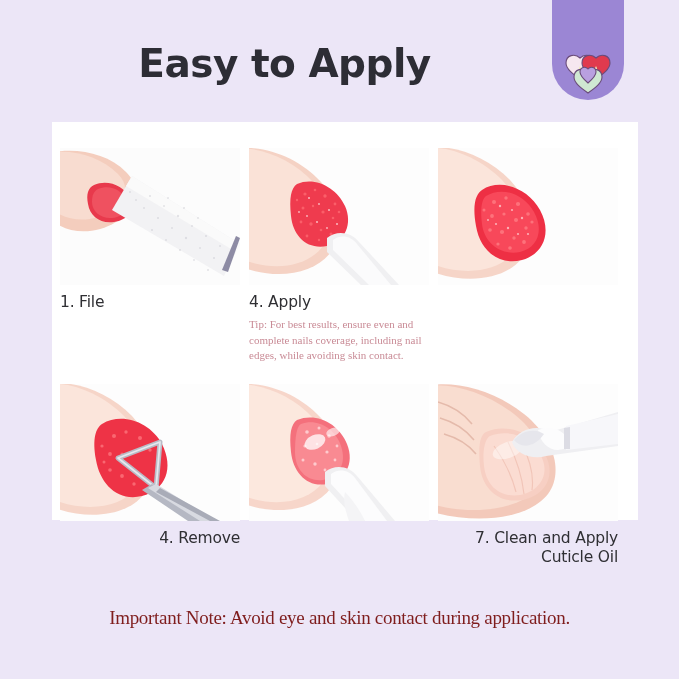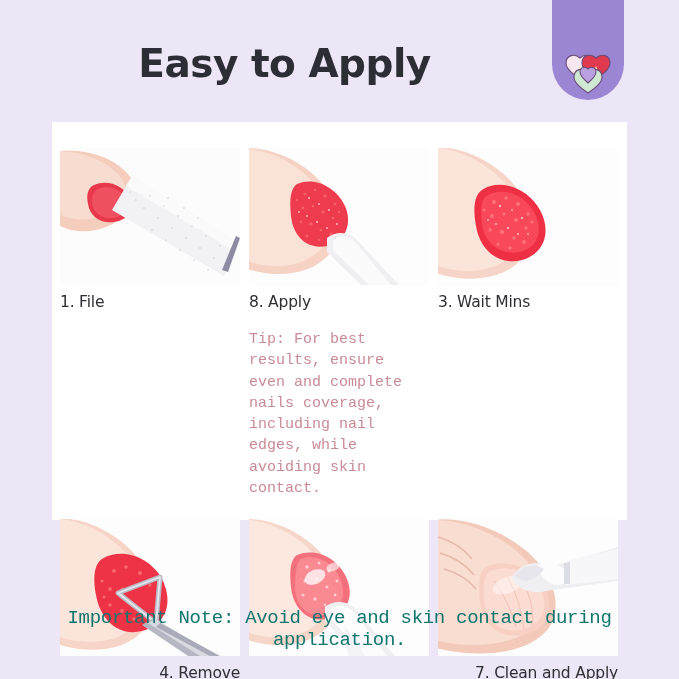--- a/index.html
+++ b/index.html
@@ -49,20 +49,21 @@
   }
 
   
   .card {
     position: absolute;
     left: 52px;
     top: 122px;
     width: 575px;
     height: 398px;
     background: #ffffff;
+    padding-left: 11px;
   }
 
   .grid {
     position: absolute;
     left: 8px;
     top: 26px;
     width: 559px;
     display: flex;
     flex-wrap: wrap;
     gap: 0px;
@@ -88,37 +89,37 @@
     font-size: 15.5px;
     color: #2f2f33;
     margin-top: 8px;
     line-height: 1.22;
     font-family: "DejaVu Sans", sans-serif;
     letter-spacing: -0.2px;
   }
   .cap .indent { display: block; padding-left: 16px; }
 
   .tip {
-    font-size: 15px;
+    font-size: 11px;
     color: #c98b96;
     line-height: 1.42;
-    margin-top: 17px;
-    font-family: Liberation Mono, monospace;
+    margin-top: 5px;
+    font-family: Liberation Serif, serif;
   }
 
   
   .footer-note {
     position: absolute;
     left: 0;
     top: 607px;
     width: 679px;
     text-align: center;
     font-size: 19px;
-    color: #0f766e;
-    font-family: Liberation Mono, monospace;
+    color: #7f1d1d;
+    font-family: Liberation Serif, serif;
     letter-spacing: -0.3px;
   }
 </style>
 </head>
 <body>
 
 <div class="tab-badge">
   <svg class="flower" viewBox="0 0 48 46">
 
     <path d="M16 6 C11 1 2 3 2 11 C2 17 9 22 16 27 C23 22 30 17 30 11 C30 3 21 1 16 6 Z" fill="#f6e7f0" stroke="#6a4c7a" stroke-width="1.1"></path>
@@ -217,21 +218,21 @@
             <circle cx="68" cy="74" r="1"></circle>
               <circle cx="78" cy="80" r="0.9"></circle>
             <circle cx="50" cy="64" r="0.9"></circle>
               <circle cx="88" cy="76" r="1"></circle>
           </g>
 
           <path d="M78 90 C88 82 102 84 110 94 L150 137 L112 137 L78 104 Z" fill="#f0f0f2"></path>
           <path d="M84 92 C92 86 102 88 108 96 L142 137 L120 137 L84 102 Z" fill="#fbfbfc"></path>
         </svg>
       </div>
-      <div class="cap">8. Apply</div>
+      <div class="cap">4. Apply</div>
       <div class="tip">Tip: For best results, ensure even and complete nails coverage, including nail edges, while avoiding skin contact.</div>
     </div>
 
     <div class="cell">
       <div class="photo">
         <svg width="180" height="137" viewBox="0 0 180 137">
           <rect width="180" height="137" fill="#fdfdfd"></rect>
 
           <path d="M-10 0 C16 -4 48 8 72 32 C96 58 100 88 84 110 C66 134 22 136 -10 122 Z" fill="#f6d5c8"></path>
           <path d="M-10 0 C12 -2 42 10 64 32 C86 56 90 84 76 104 C60 126 20 128 -10 114 Z" fill="#fbe5db"></path>
@@ -261,21 +262,20 @@
               <circle cx="74" cy="62" r="1.1"></circle>
             <circle cx="84" cy="70" r="1.2"></circle>
               <circle cx="58" cy="76" r="1.1"></circle>
             <circle cx="70" cy="80" r="1.2"></circle>
               <circle cx="80" cy="86" r="1.1"></circle>
             <circle cx="50" cy="72" r="1"></circle>
               <circle cx="90" cy="86" r="1.1"></circle>
           </g>
         </svg>
       </div>
-      <div class="cap">3. Wait Mins</div>
     </div>
 
     <div class="cell row2">
       <div class="photo">
         <svg width="180" height="137" viewBox="0 0 180 137">
           <rect width="180" height="137" fill="#fdfdfd"></rect>
 
           <path d="M-10 0 C16 -4 48 8 72 32 C96 58 100 88 84 110 C66 134 22 136 -10 122 Z" fill="#f6d5c8"></path>
           <path d="M-10 0 C12 -2 42 10 64 32 C86 56 90 84 76 104 C60 126 20 128 -10 114 Z" fill="#fbe5db"></path>
 

